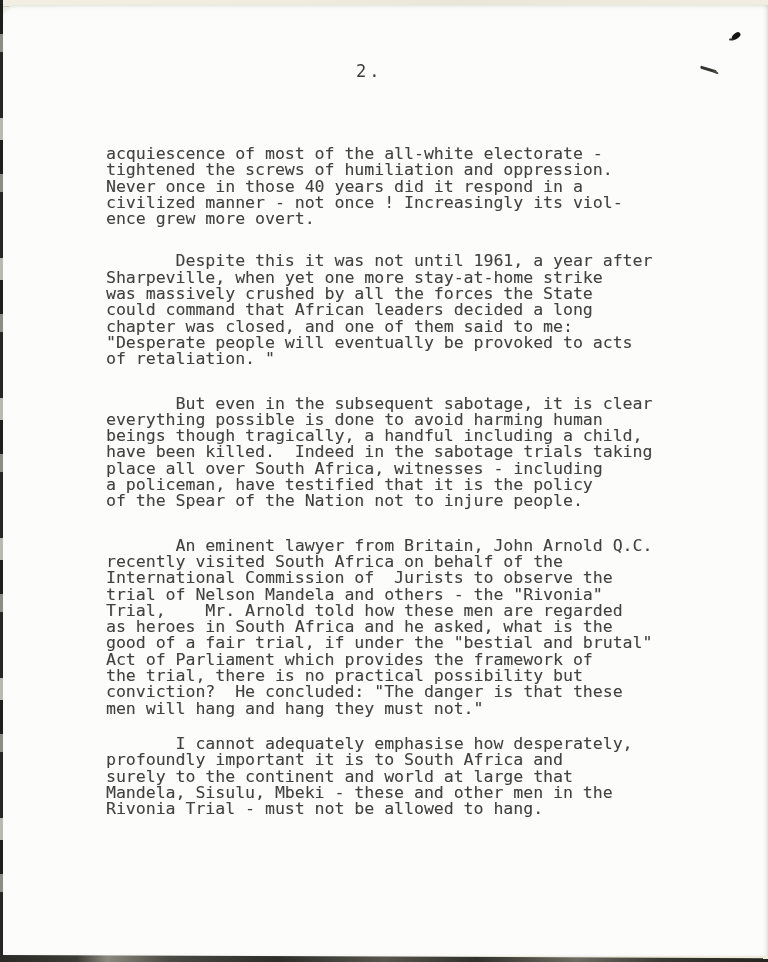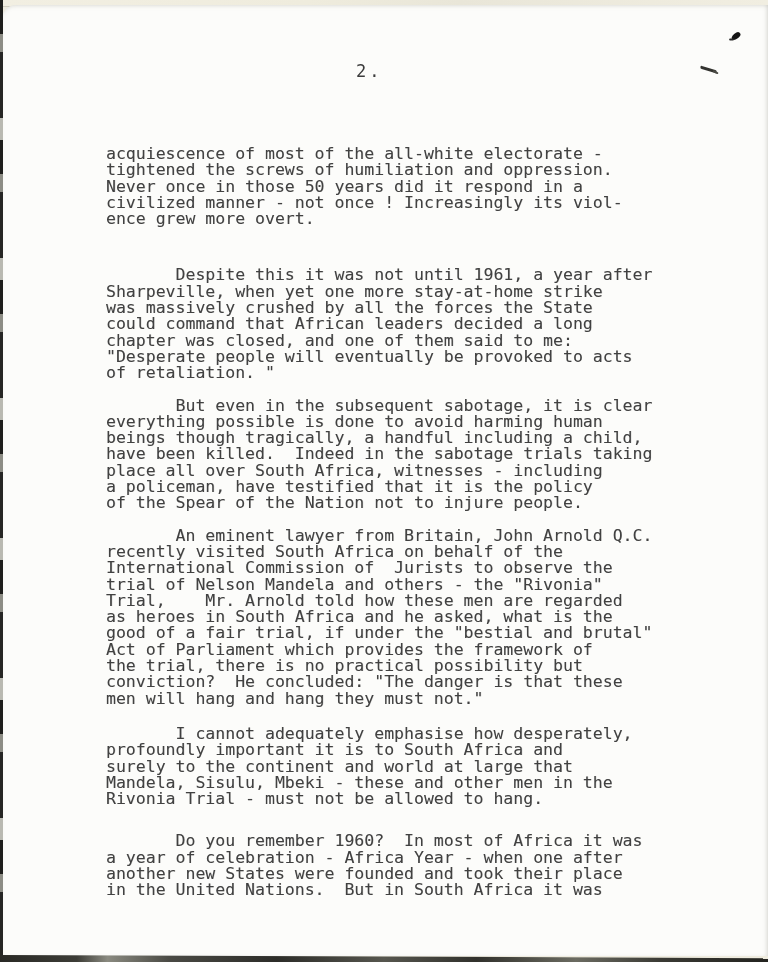--- a/index.html
+++ b/index.html
@@ -73,22 +73,22 @@
     left: 104px;
     top: 141px;
     width: 600px;
     font-size: 16.5px;
     line-height: 16.3px;
     color: #414141;
     text-shadow: 0.4px 0.4px 0 rgba(40,40,40,0.22);
   }
 
   .paragraph { white-space: pre; }
-  .paragraph + .paragraph { margin-top: 16px; }
-  .paragraph:nth-child(2) { margin-top: 40px; }
+  .paragraph + .paragraph { margin-top: 28px; }
+  .paragraph:nth-child(2) { margin-top: 26px; }
   .paragraph:nth-child(5) { margin-top: 19px; }
   .paragraph:nth-child(6) { margin-top: 26px; }
 
   
   .ink-mark-1 {
     position: absolute;
     left: 729px; top: 28px;
     width: 10px; height: 6px;
     background: #141414;
     border-radius: 70% 30% 60% 40% / 60% 50% 50% 40%;
@@ -126,21 +126,21 @@
 
 <div class="top-band"></div>
 
 <div class="paper">
 
   <div class="page-number">2.</div>
 
   <div class="text-block">
     <div class="paragraph">acquiescence of most of the all-white electorate -
 tightened the screws of humiliation and oppression.
-Never once in those 50 years did it respond in a
+Never once in those 40 years did it respond in a
 civilized manner - not once ! Increasingly its viol-
 ence grew more overt.</div>
     <div class="paragraph">       Despite this it was not until 1961, a year after
 Sharpeville, when yet one more stay-at-home strike
 was massively crushed by all the forces the State
 could command that African leaders decided a long
 chapter was closed, and one of them said to me:
 "Desperate people will eventually be provoked to acts
 of retaliation. "</div>
     <div class="paragraph">       But even in the subsequent sabotage, it is clear
@@ -159,24 +159,20 @@
 good of a fair trial, if under the "bestial and brutal"
 Act of Parliament which provides the framework of
 the trial, there is no practical possibility but
 conviction?  He concluded: "The danger is that these
 men will hang and hang they must not."</div>
     <div class="paragraph">       I cannot adequately emphasise how desperately,
 profoundly important it is to South Africa and
 surely to the continent and world at large that
 Mandela, Sisulu, Mbeki - these and other men in the
 Rivonia Trial - must not be allowed to hang.</div>
-    <div class="paragraph">       Do you remember 1960?  In most of Africa it was
-a year of celebration - Africa Year - when one after
-another new States were founded and took their place
-in the United Nations.  But in South Africa it was</div>
   </div>
 
   <span class="ink-mark-1"></span>
   <span class="ink-mark-2"></span>
 
 </div>
 
 <div class="left-edge"></div>
 <div class="bottom-strip"></div>
 

